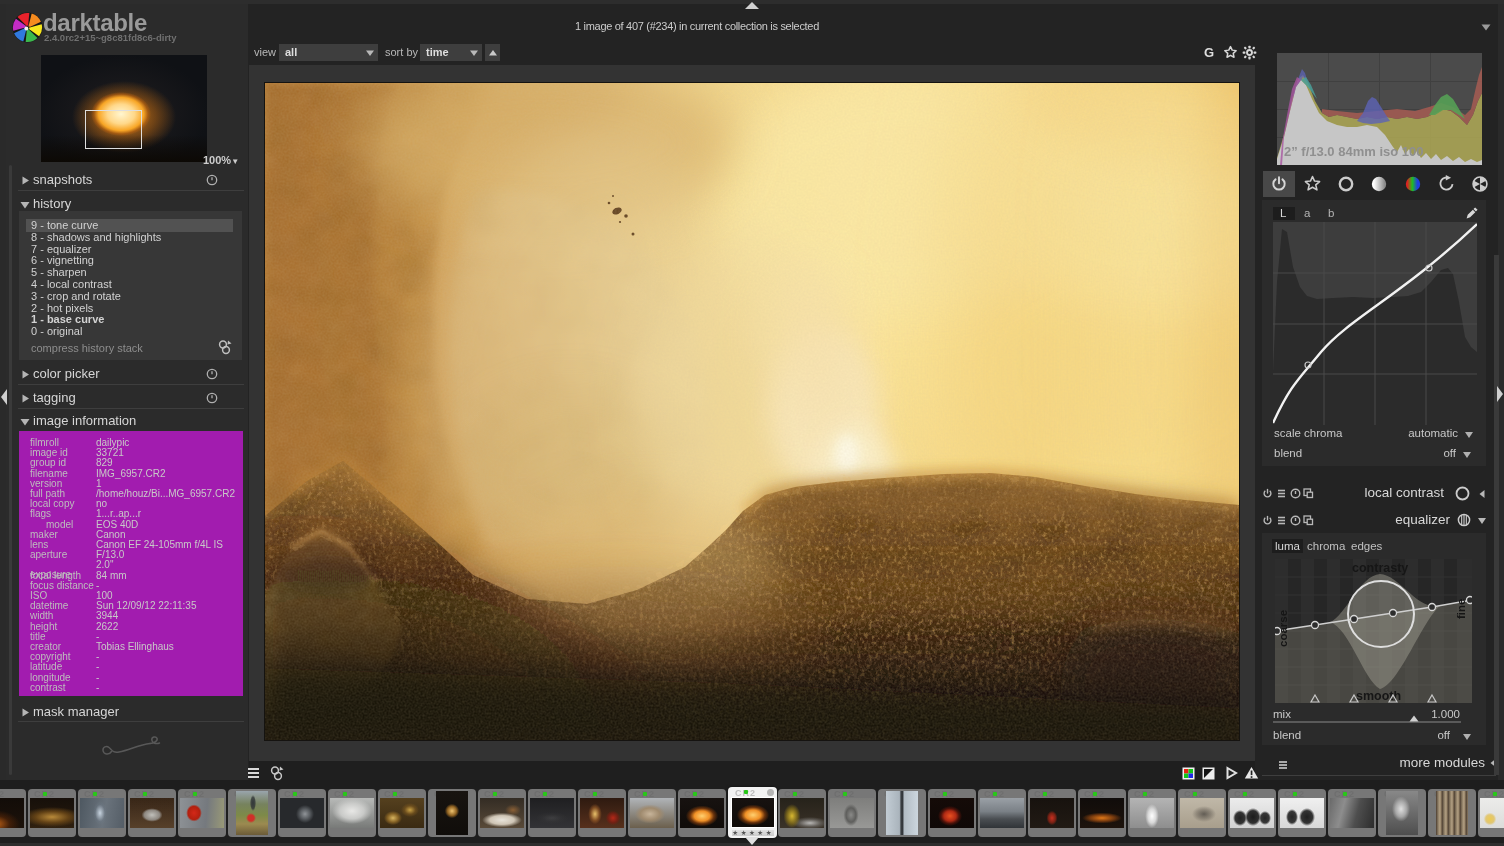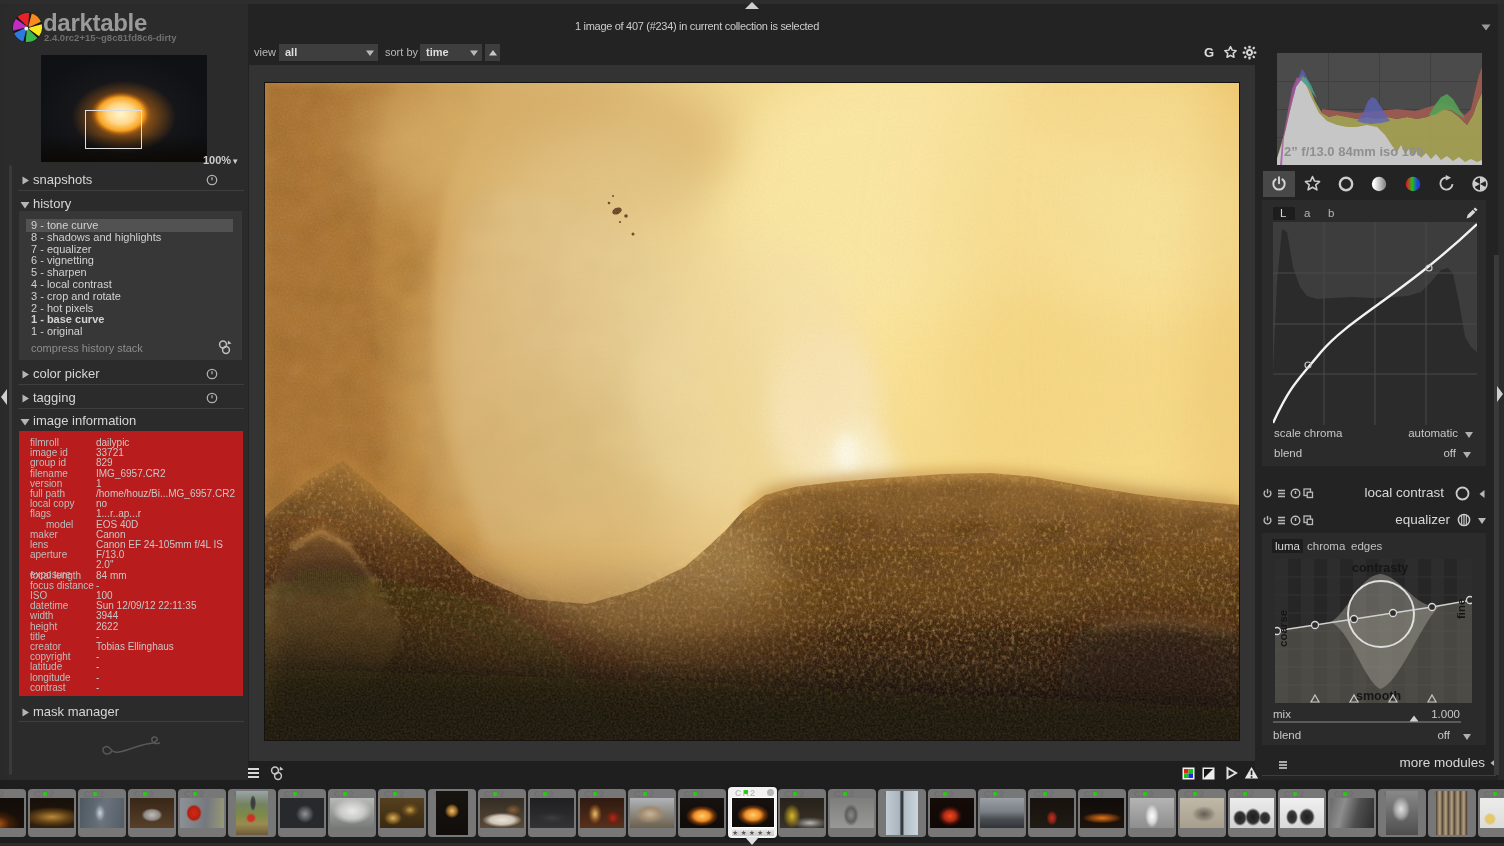--- a/index.html
+++ b/index.html
@@ -69,21 +69,21 @@
       <div class="abs" style="left:7px;top:8px;width:207px;height:13px;background:#525252;"></div>
       <div class="abs" style="left:12px;top:8px;width:200px;font-size:11px;color:#d2d2d2;white-space:nowrap;">9 - tone curve</div>
       <div class="abs" style="left:12px;top:19.8px;width:200px;font-size:11px;color:#d2d2d2;white-space:nowrap;">8 - shadows and highlights</div>
       <div class="abs" style="left:12px;top:31.6px;width:200px;font-size:11px;color:#d2d2d2;white-space:nowrap;">7 - equalizer</div>
       <div class="abs" style="left:12px;top:43.400000000000006px;width:200px;font-size:11px;color:#d2d2d2;white-space:nowrap;">6 - vignetting</div>
       <div class="abs" style="left:12px;top:55.2px;width:200px;font-size:11px;color:#d2d2d2;white-space:nowrap;">5 - sharpen</div>
       <div class="abs" style="left:12px;top:67.0px;width:200px;font-size:11px;color:#d2d2d2;white-space:nowrap;">4 - local contrast</div>
       <div class="abs" style="left:12px;top:78.8px;width:200px;font-size:11px;color:#d2d2d2;white-space:nowrap;">3 - crop and rotate</div>
       <div class="abs" style="left:12px;top:90.6px;width:200px;font-size:11px;color:#d2d2d2;white-space:nowrap;">2 - hot pixels</div>
       <div class="abs" style="left:12px;top:102.39999999999999px;width:200px;font-size:11px;color:#d2d2d2;white-space:nowrap;font-weight:bold;">1 - base curve</div>
-      <div class="abs" style="left:12px;top:114.19999999999999px;width:200px;font-size:11px;color:#d2d2d2;white-space:nowrap;">1 - original</div>
+      <div class="abs" style="left:12px;top:114.19999999999999px;width:200px;font-size:11px;color:#d2d2d2;white-space:nowrap;">0 - original</div>
       <div class="abs" style="left:12px;top:131px;font-size:11px;color:#8d8d8d;">compress history stack</div>
       <svg class="abs" style="left:197px;top:128px" width="17" height="16" viewBox="0 0 17 16">
   <circle cx="7" cy="5.5" r="3.4" fill="none" stroke="#c0c0c0" stroke-width="1.5"></circle>
   <circle cx="10" cy="11" r="3.4" fill="none" stroke="#c0c0c0" stroke-width="1.5"></circle>
   <path d="M12 1.5 L15.5 4.5 L11.5 5.5 Z" fill="#c0c0c0"></path>
 </svg>
     </div>
 <svg class="abs" style="left:21px;top:369px" width="9" height="11">
       <path d="M1.5 1.5 L8 5.5 L1.5 9.5 Z" fill="#b5b5b5"></path>
     </svg>
@@ -99,21 +99,21 @@
     <div class="abs hdrtxt" style="left:33px;top:390px;">tagging</div>
     <svg class="abs" style="left:206px;top:392px" width="12" height="12">
       <circle cx="6" cy="6" r="4.7" fill="none" stroke="#b0b0b0" stroke-width="1.3"></circle>
       <line x1="6" y1="3.2" x2="6" y2="6.2" stroke="#b0b0b0" stroke-width="1.3"></line>
     </svg>
 <div class="sep" style="left:18px;top:408px;width:226px;"></div>
 <svg class="abs" style="left:19px;top:417px" width="12" height="10">
       <path d="M1.5 2 L10.5 2 L6 8.5 Z" fill="#b5b5b5"></path>
     </svg>
     <div class="abs hdrtxt" style="left:33px;top:413px;">image information</div>
-<div class="abs" style="left:19px;top:431px;width:224px;height:265px;background:#b91c1c;text-decoration:underline;">
+<div class="abs" style="left:19px;top:431px;width:224px;height:265px;background:#a21caf;text-decoration:underline;">
       <div class="abs" style="left:11px;top:6.0px;font-size:10px;color:#bdbdbd;white-space:nowrap;">filmroll</div>
       <div class="abs" style="left:77px;top:6.0px;font-size:10px;color:#c8c8c8;white-space:nowrap;">dailypic</div>
       <div class="abs" style="left:11px;top:16.2px;font-size:10px;color:#bdbdbd;white-space:nowrap;">image id</div>
       <div class="abs" style="left:77px;top:16.2px;font-size:10px;color:#c8c8c8;white-space:nowrap;">33721</div>
       <div class="abs" style="left:11px;top:26.4px;font-size:10px;color:#bdbdbd;white-space:nowrap;">group id</div>
       <div class="abs" style="left:77px;top:26.4px;font-size:10px;color:#c8c8c8;white-space:nowrap;">829</div>
       <div class="abs" style="left:11px;top:36.6px;font-size:10px;color:#bdbdbd;white-space:nowrap;">filename</div>
       <div class="abs" style="left:77px;top:36.6px;font-size:10px;color:#c8c8c8;white-space:nowrap;">IMG_6957.CR2</div>
       <div class="abs" style="left:11px;top:46.8px;font-size:10px;color:#bdbdbd;white-space:nowrap;">version</div>
       <div class="abs" style="left:77px;top:46.8px;font-size:10px;color:#c8c8c8;white-space:nowrap;">1</div>

